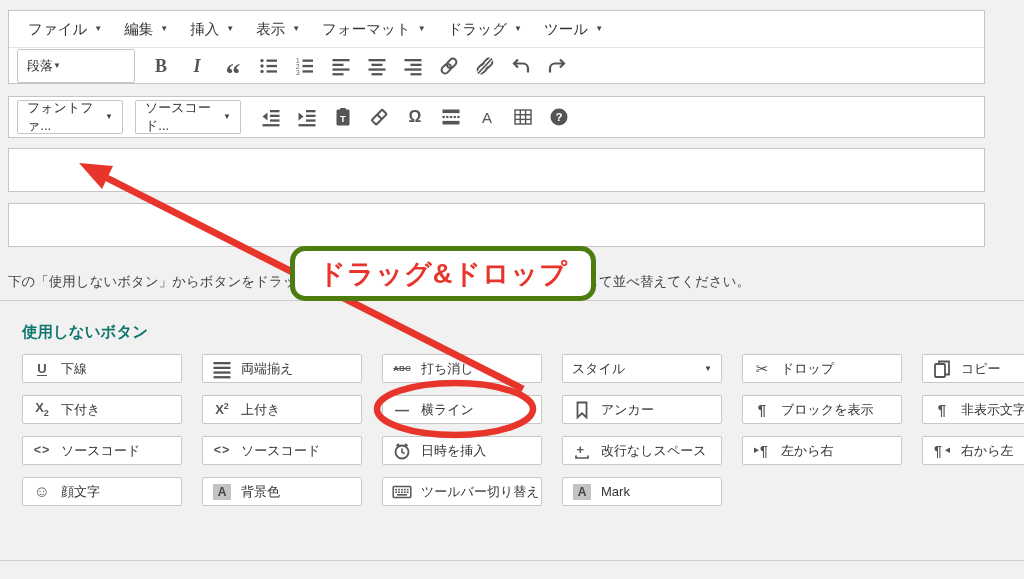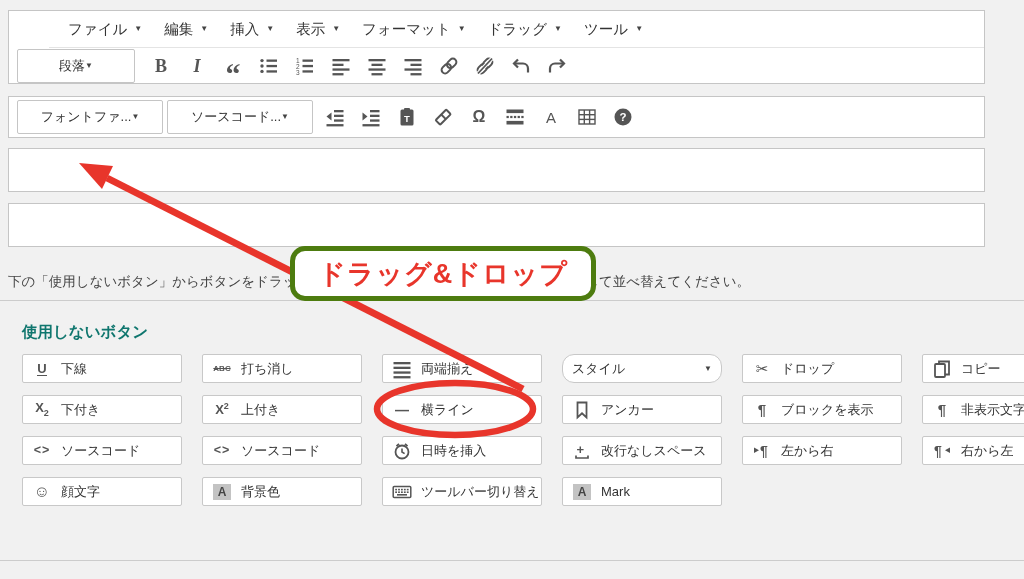--- a/index.html
+++ b/index.html
@@ -8,55 +8,55 @@
     width:1024px; height:579px; position:relative; overflow:hidden;
     background:#f1f1f1; color:#333;
     font-family:"Liberation Sans", sans-serif;
   }
   .box {
     position:absolute; left:8px; width:977px; background:#fff;
     border:1px solid #c5c5c5;
   }
   
   #box-main { top:10px; height:74px; }
-  #menu-row { height:37px; border-bottom:1px solid #e4e4e4; display:flex; align-items:center; padding:0 8px;margin-left:40px; }
+  #menu-row { height:37px; border-bottom:1px solid #e4e4e4; display:flex; align-items:center; padding:0 8px; }
   .menu-item { display:flex; align-items:center; gap:7px; padding:0 11px; font-size:14.5px; color:#333; cursor:pointer; height:100%; }
   .caret { font-size:8px; color:#444; line-height:1; }
   #tb-primary { height:36px; display:flex; align-items:center; padding:0 8px; }
   .select {
     height:28px; border:1px solid #c5c5c5; border-radius:2px; background:#fff;
-    display:flex; align-items:center; justify-content:center;
+    display:flex; align-items:center; justify-content:flex-start;
     padding:16px 9px; font-size:13px; color:#333; cursor:pointer; flex:none;
   }
   #paragraph-select { width:118px; margin-right:8px; }
   .tb-btn { width:36px; height:30px; display:flex; align-items:center; justify-content:center; color:#555; cursor:pointer; flex:none; }
   .tb-btn .icon { display:flex; align-items:center; justify-content:center; }
   
   #box-secondary { top:96px; height:42px; display:flex; align-items:center; padding:0 8px; }
-  #font-family-select, #font-size-select { width:146px; margin-right:4px; }
+  #font-family-select, #font-size-select { width:106px; margin-right:12px; }
   
   #drop-zone-1 { top:148px; height:44px; }
   #drop-zone-2 { top:203px; height:44px; }
   
   #instruction { position:absolute; left:8px; top:259px; width:1008px; font-size:13.5px; color:#444; }
   
   #section-divider-top { position:absolute; left:0; top:300px; width:1024px; border-top:1px solid #ccc; }
   #section-divider-bottom { position:absolute; left:0; top:560px; width:1024px; border-top:1px solid #ccc; }
   #unused-heading { position:absolute; left:22px; top:309px; font-size:15.5px; font-weight:bold; color:#0f766e; }
   #unused-grid {
     position:absolute; left:22px; top:354px; width:1080px;
     display:grid; grid-template-columns:repeat(6,160px); gap:12px 20px;
   }
   .ub {
     height:29px; background:#fff; border:1px solid #c8c8c8; border-radius:2px;
     display:flex; align-items:center; padding:0 9px; gap:9px;
     font-size:13px; color:#333; cursor:move; white-space:nowrap; overflow:hidden;
   }
   .ub .icon { width:20px; flex:none; display:flex; align-items:center; justify-content:center; color:#555; }
-  .ub.is-select { justify-content:space-between; cursor:pointer;border-radius:12px; }
+  .ub.is-select { justify-content:space-between; cursor:pointer; }
   .glyph { color:#555; line-height:1; }
   .abox { background:#c3c3c3; color:#444; font-weight:bold; font-size:12px; padding:2px 5px; line-height:1; }
   .u-glyph { font-weight:bold; font-size:13px; border-bottom:1.6px solid #555; padding-bottom:0; }
   .abc-glyph { font-size:8px; font-weight:bold; text-decoration:line-through; letter-spacing:0; }
   .serif-b { font-family:"Liberation Serif",serif; font-weight:bold; font-size:18px; }
   .serif-i { font-family:"Liberation Serif",serif; font-style:italic; font-weight:bold; font-size:18px; }
   .quote-glyph { font-family:"Liberation Serif",serif; font-size:30px; line-height:8px; position:relative; top:8px; font-weight:bold; }
   .code-glyph { font-weight:bold; font-size:12.5px; letter-spacing:1px; }
   
   #annot-svg { position:absolute; left:0; top:0; z-index:5; pointer-events:none; }
@@ -323,34 +323,34 @@
 <h2 id="unused-heading">使用しないボタン</h2>
 <div id="unused-grid">
     <div class="ub">
       <span class="icon">
         <span class="glyph u-glyph">U</span>
       </span>
       <span>下線</span>
     </div>
     <div class="ub">
       <span class="icon">
-        <span class="glyph abc-glyph">ABC</span>
-      </span>
-      <span>打ち消し</span>
-    </div>
-    <div class="ub">
-      <span class="icon">
         <svg width="20" height="20" viewBox="0 0 20 20">
           <rect x="1.5" y="3" width="17" height="2.3" fill="#555"></rect>
           <rect x="1.5" y="7.7" width="17" height="2.3" fill="#555"></rect>
           <rect x="1.5" y="12.4" width="17" height="2.3" fill="#555"></rect>
           <rect x="1.5" y="17.1" width="17" height="2.3" fill="#555"></rect>
         </svg>
       </span>
       <span>両端揃え</span>
+    </div>
+    <div class="ub">
+      <span class="icon">
+        <span class="glyph abc-glyph">ABC</span>
+      </span>
+      <span>打ち消し</span>
     </div>
     <div class="ub is-select">
       <span>スタイル</span>
       <span class="caret">▼</span>
     </div>
     <div class="ub">
       <span class="icon">
         <span class="glyph" style="font-size:15px">✂</span>
       </span>
       <span>ドロップ</span>

